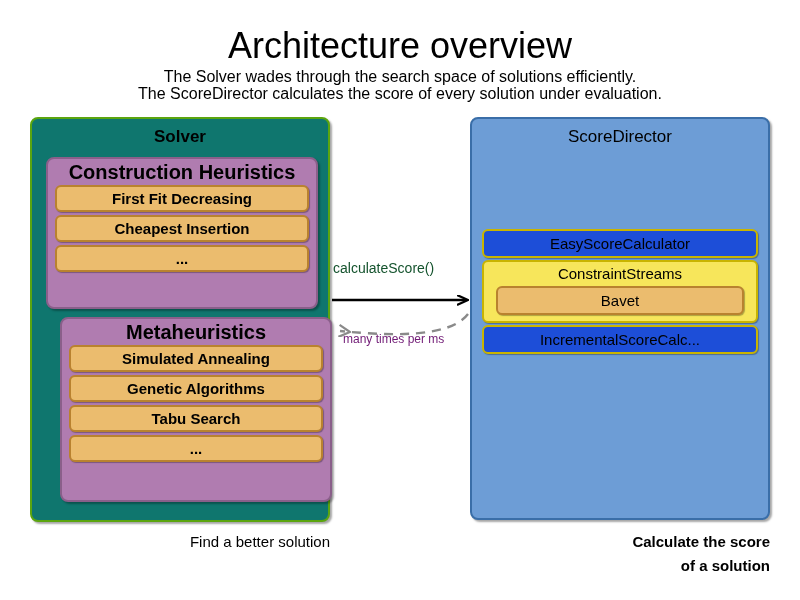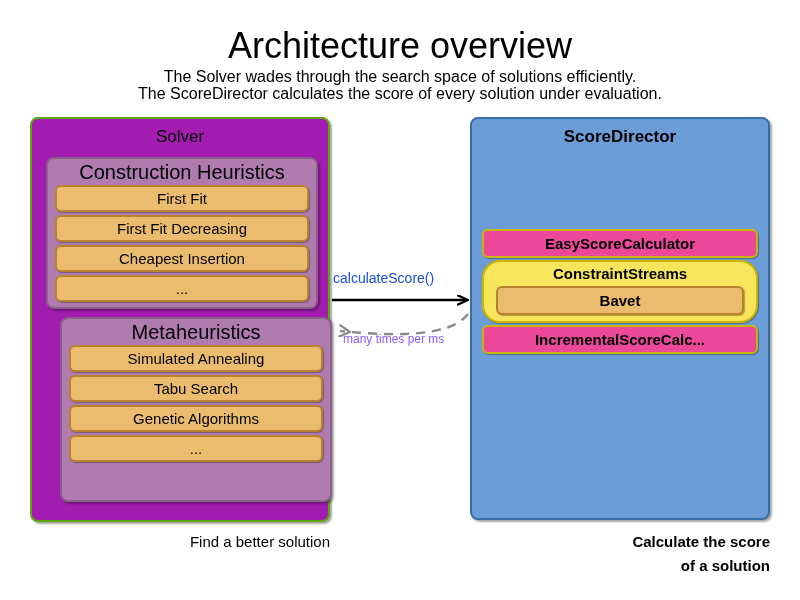--- a/index.html
+++ b/index.html
@@ -61,33 +61,33 @@
     text-align: center;
     font-size: 17px;
     line-height: 20px;
   }
 
   #solver-panel {
     left: 30px;
     top: 117px;
     width: 300px;
     height: 405px;
-    background: #a21caf;
+    background: #0f766e;
     border: 2px solid #5ba50f;
+    font-weight: bold;
   }
   #solver-panel > .panel-title { top: 8px; }
 
   #score-director-panel {
     left: 470px;
     top: 117px;
     width: 300px;
     height: 403px;
     background: #6d9dd6;
     border: 2px solid #3a6ea8;
-    font-weight: bold;
   }
   #score-director-panel > .panel-title { top: 8px; }
 
   
   .group {
     position: absolute;
     box-sizing: border-box;
     background: #b07cb0;
     border: 2px solid #8a5f8a;
     border-radius: 8px;
@@ -130,38 +130,38 @@
     margin-bottom: 3px;
     box-shadow: 1px 1px 1px rgba(0,0,0,0.3);
   }
   .item:last-child { margin-bottom: 0; }
 
   .item-orange {
     background: #ebbc6e;
     border: 2px solid #b9822f;
   }
   .item-yellow {
-    background: #ec4899;
+    background: #1d4ed8;
     border: 2px solid #c9b400;
   }
 
   
   #sd-stack {
     position: absolute;
     left: 10px;
     top: 110px;
     width: 276px;
   }
   #sd-stack .item { height: 29px; line-height: 25px; margin-bottom: 2px; }
 
   .cs-container {
     box-sizing: border-box;
     background: #f7e65b;
     border: 2px solid #c9b400;
-    border-radius: 18px;
+    border-radius: 6px;
     margin-bottom: 2px;
     box-shadow: 1px 1px 1px rgba(0,0,0,0.3);
     padding: 0 0 4px 0;
   }
   .cs-label {
     text-align: center;
     font-size: 15px;
     line-height: 24px;
   }
   .cs-inner {
@@ -181,27 +181,27 @@
     pointer-events: none;
   }
   .arrow-label {
     position: absolute;
     font-size: 14px;
     line-height: 17px;
     white-space: nowrap;
   }
   #label-calculate-score {
     left: 333px;
-    top: 270px;
-    color: #1d4ed8;
+    top: 260px;
+    color: #14532d;
   }
   #label-many-times {
     left: 343px;
     top: 331px;
-    color: #8b5cf6;
+    color: #701a75;
     font-size: 12px;
   }
 
   
   .caption {
     position: absolute;
     text-align: right;
     font-size: 15px;
     line-height: 24px;
   }
@@ -227,33 +227,32 @@
     <div>The Solver wades through the search space of solutions efficiently.</div>
     <div>The ScoreDirector calculates the score of every solution under evaluation.</div>
   </div>
 
   <div class="panel" id="solver-panel">
     <div class="panel-title">Solver</div>
 
     <div class="group" id="group-construction">
       <div class="group-title">Construction Heuristics</div>
       <div class="group-items">
-        <div class="item item-orange">First Fit</div>
         <div class="item item-orange">First Fit Decreasing</div>
         <div class="item item-orange">Cheapest Insertion</div>
         <div class="item item-orange">...</div>
       </div>
     </div>
 
     <div class="group" id="group-meta">
       <div class="group-title">Metaheuristics</div>
       <div class="group-items">
         <div class="item item-orange">Simulated Annealing</div>
+        <div class="item item-orange">Genetic Algorithms</div>
         <div class="item item-orange">Tabu Search</div>
-        <div class="item item-orange">Genetic Algorithms</div>
         <div class="item item-orange">...</div>
       </div>
     </div>
   </div>
 
   <div class="panel" id="score-director-panel">
     <div class="panel-title">ScoreDirector</div>
 
     <div id="sd-stack">
       <div class="item item-yellow">EasyScoreCalculator</div>

